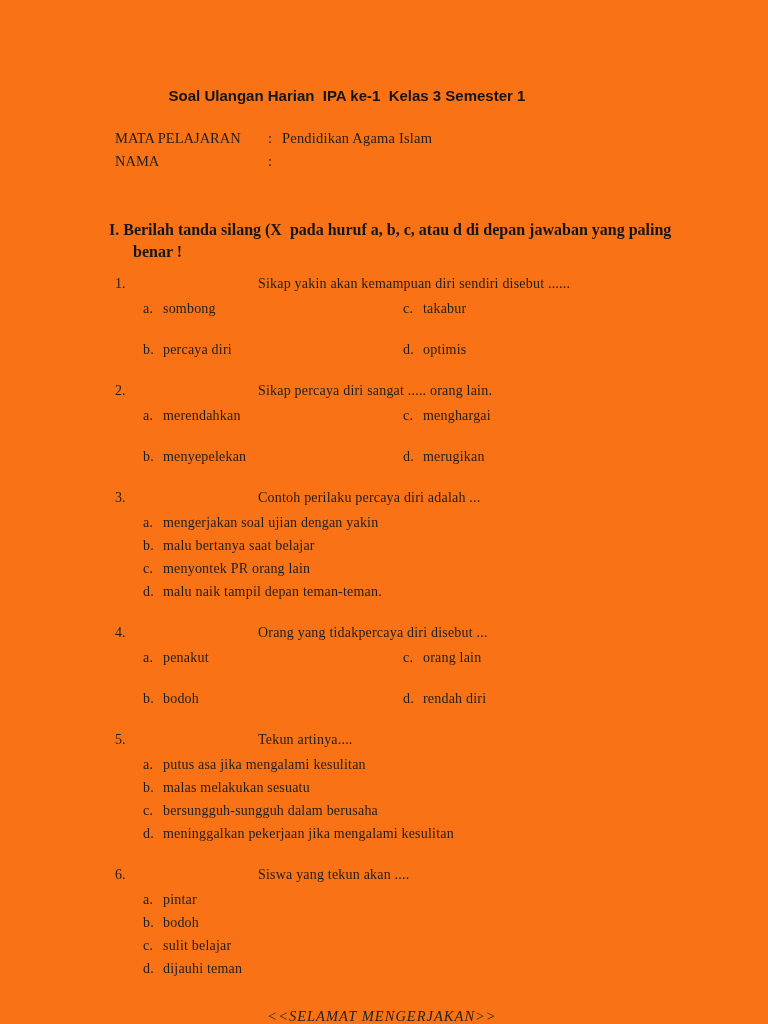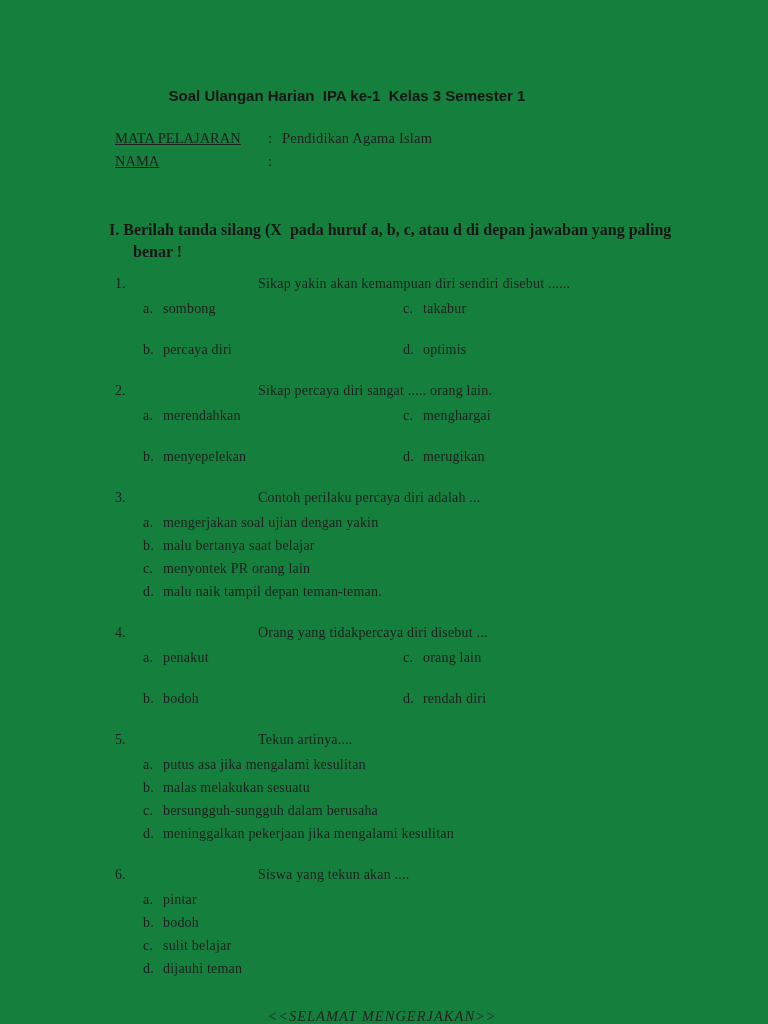--- a/index.html
+++ b/index.html
@@ -3,34 +3,34 @@
 <meta charset="utf-8">
 <style>
   html,body{margin:0;padding:0;}
   body{
     width:768px;height:1024px;
     background:#ffffff;
     font-family:"Liberation Serif", serif;
     color:#1e1e1e;
     overflow:hidden;
   }
-  .page{position:relative;width:768px;height:1024px;background:#15803d;}
+  .page{position:relative;width:768px;height:1024px;background:#f97316;}
 
   .doc-title{
     position:absolute;top:86px;left:0;width:694px;
     text-align:center;
     font-family:"Liberation Sans", sans-serif;
     font-weight:bold;font-size:15px;line-height:19px;
     white-space:pre-wrap;
     color:#151515;
   }
 
   .meta{position:absolute;left:115px;top:127px;}
   .meta-row{line-height:23px;font-size:14.5px;}
-  .m-label{display:inline-block;width:153px;text-decoration:underline;}
+  .m-label{display:inline-block;width:153px;}
   .m-colon{display:inline-block;width:14px;}
   .m-value{letter-spacing:0.2px;margin-top:36px;}
 
   .instruction{
     position:absolute;left:109px;top:219px;width:580px;
     font-weight:bold;font-size:16px;line-height:22px;
     padding-left:24px;text-indent:-24px;
     white-space:pre-wrap;
     color:#161616;
   }

